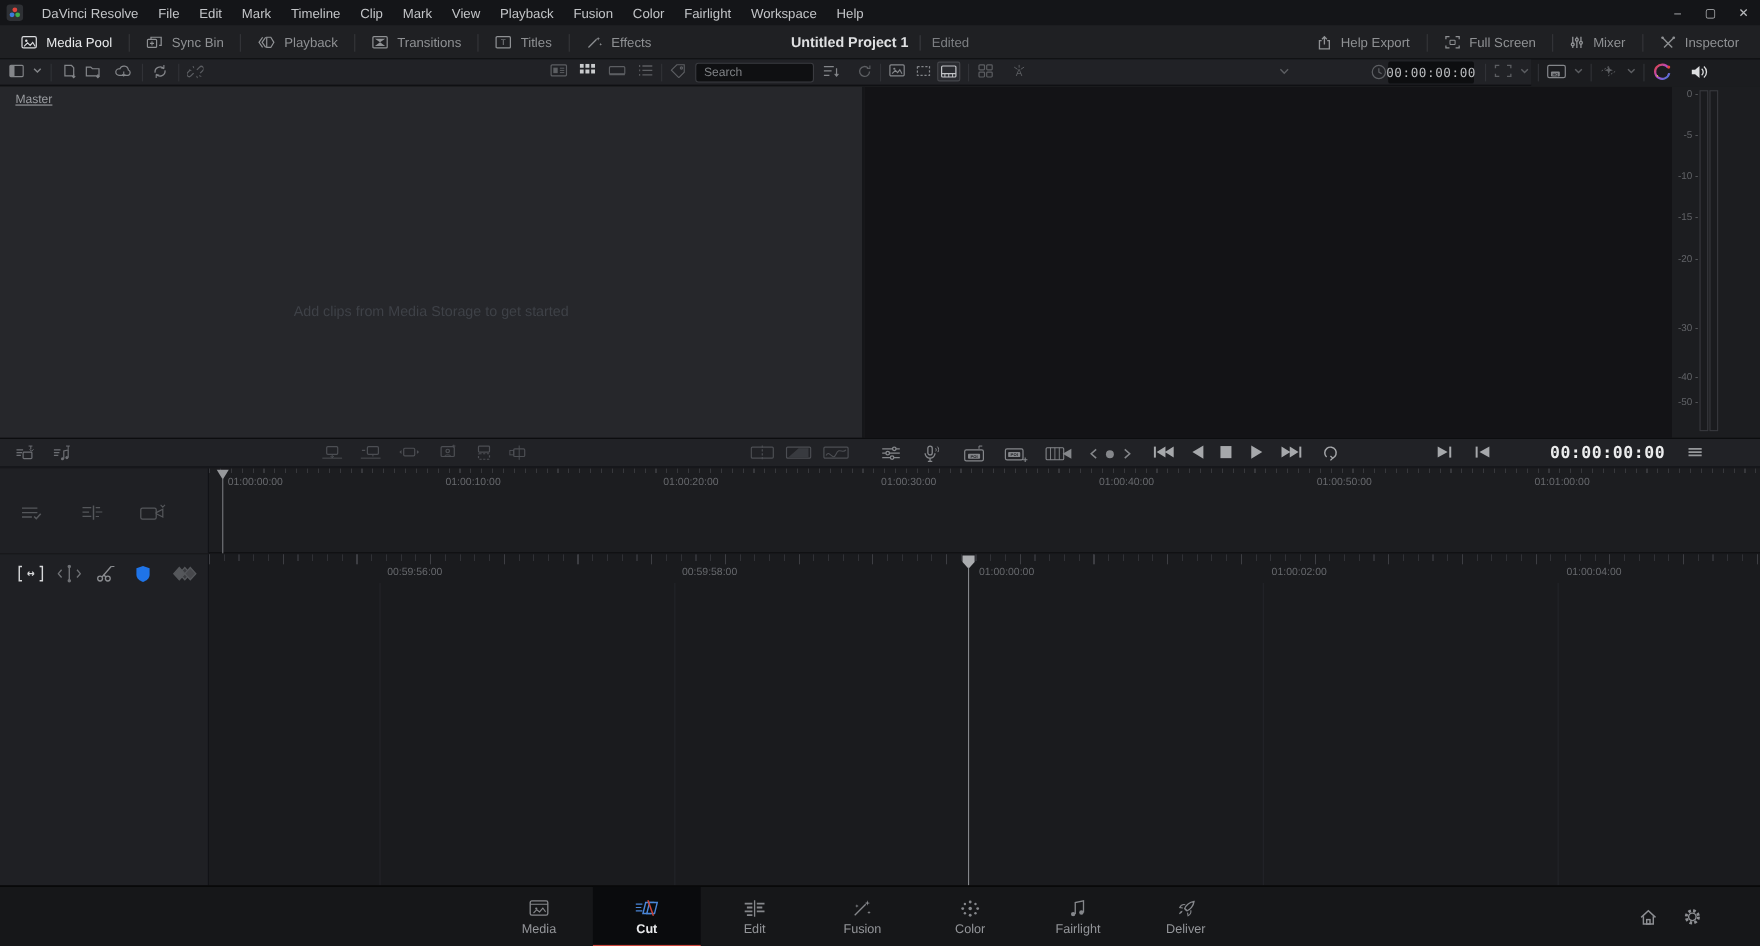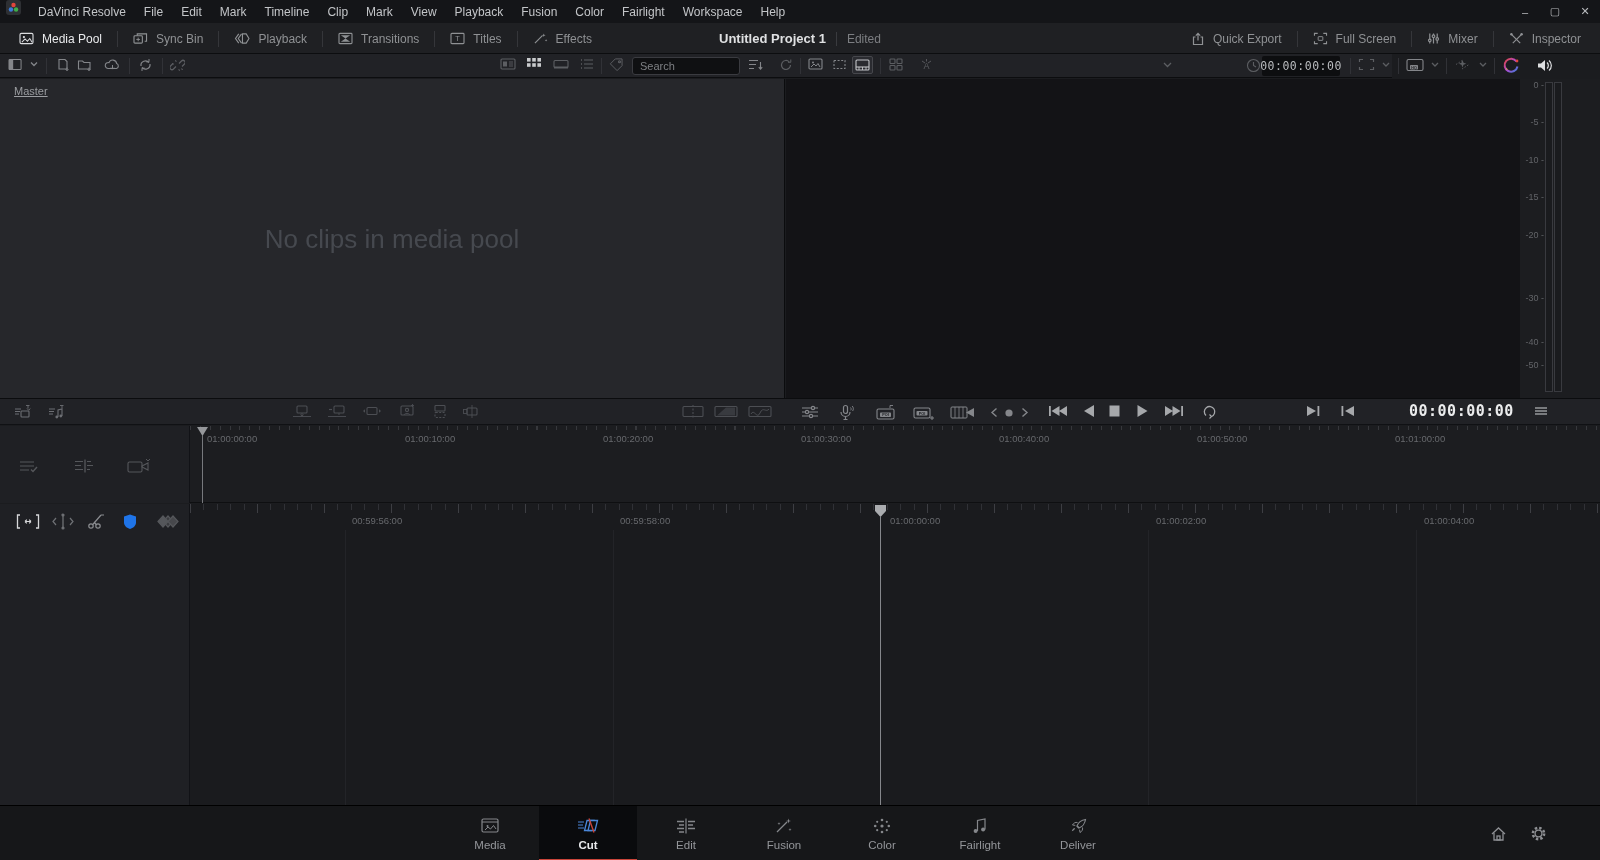--- a/index.html
+++ b/index.html
@@ -7,21 +7,21 @@
   body {
     position:relative; background:#1b1c1f;
     font-family:"Liberation Sans", sans-serif;
     color:#9ea0a3; -webkit-font-smoothing:antialiased; cursor:default;
   }
   .abs { position:absolute; }
   .row { display:flex; align-items:center; }
   svg { display:block; }
 
   
-  .titlebar { top:0; left:0; width:1600px; height:23px; background:#141518; display:flex; font-size:12px; }
+  .titlebar { top:0; left:0; width:1600px; height:23px; background:#141518; display:flex; align-items:center; font-size:12px; }
   .appicon { width:15px; height:15px; margin:0 8px 0 6px; border-radius:3px; background:#2e3034; display:flex; align-items:center; justify-content:center; }
   .menu-item { padding:0 9px; color:#c3c5c8; height:23px; display:flex; align-items:center; }
   .winctl { position:absolute; right:0; top:0; height:23px; display:flex; }
   .winctl span { width:30px; height:23px; display:flex; align-items:center; justify-content:center; color:#b9bbbe; font-size:11px; }
 
   
   .header { top:23px; left:0; width:1600px; height:31px; background:#1f2023; border-bottom:1px solid #0c0d0f; }
   .hbtn { display:flex; align-items:center; gap:8px; font-size:12px; color:#8f9194; padding:0 15px; height:31px; }
   .hbtn.active { color:#e9eaec; }
   .hsep { width:1px; height:16px; background:#35363a; }
@@ -188,21 +188,21 @@
     </div>
   </div>
   <div class="row" style="position:absolute; right:4px; top:0; height:31px;">
     <div class="hbtn">
       <span>
           <svg width="14" height="14" viewBox="0 0 14 14" fill="none" stroke="currentColor" stroke-width="1.2">
             <path d="M4.5 5H2.5v7.5h9V5h-2"></path>
             <path d="M7 1.5v7M4.8 3.6L7 1.4l2.2 2.2"></path>
           </svg>
         </span>
-      <span>Quick Export</span>
+      <span>Help Export</span>
     </div>
     <div class="hsep"></div>
     <div class="hbtn">
       <span>
           <svg width="15" height="13" viewBox="0 0 16 14" fill="none" stroke="currentColor" stroke-width="1.2">
             <path d="M1.5 4V1.5H5M11 1.5h3.5V4M14.5 10v2.5H11M5 12.5H1.5V10"></path>
             <rect x="5.5" y="5" width="5" height="4" rx="0.5" stroke-width="1"></rect>
           </svg>
         </span>
       <span>Full Screen</span>
@@ -437,21 +437,21 @@
   <span class="ic" style="left:1536px; top:3px; color:#dddee0">
       <svg width="17" height="17" viewBox="0 0 17 17" fill="currentColor">
         <path d="M2 6.5h3l4-3.5v11l-4-3.5H2z"></path>
         <path d="M11 5.5a4 4 0 0 1 0 6M13 3.5a6.5 6.5 0 0 1 0 10" fill="none" stroke="currentColor" stroke-width="1.2"></path>
       </svg>
     </span>
 </div>
 
 <div class="abs pool">
   <div class="bin">Master</div>
-  <div class="empty-t">No clips in media pool</div>
+  <div class="empty-s">Add clips from Media Storage to get started</div>
 </div>
 
 <div class="abs viewer"></div>
 
 <div class="abs meters">
   <span class="lab" style="top:1px;  left:2px"><i>0</i> -</span>
   <span class="lab" style="top:38px; left:2px"><i>-5</i> -</span>
   <span class="lab" style="top:76px; left:2px"><i>-10</i> -</span>
   <span class="lab" style="top:113px;left:2px"><i>-15</i> -</span>
   <span class="lab" style="top:151px;left:2px"><i>-20</i> -</span>

